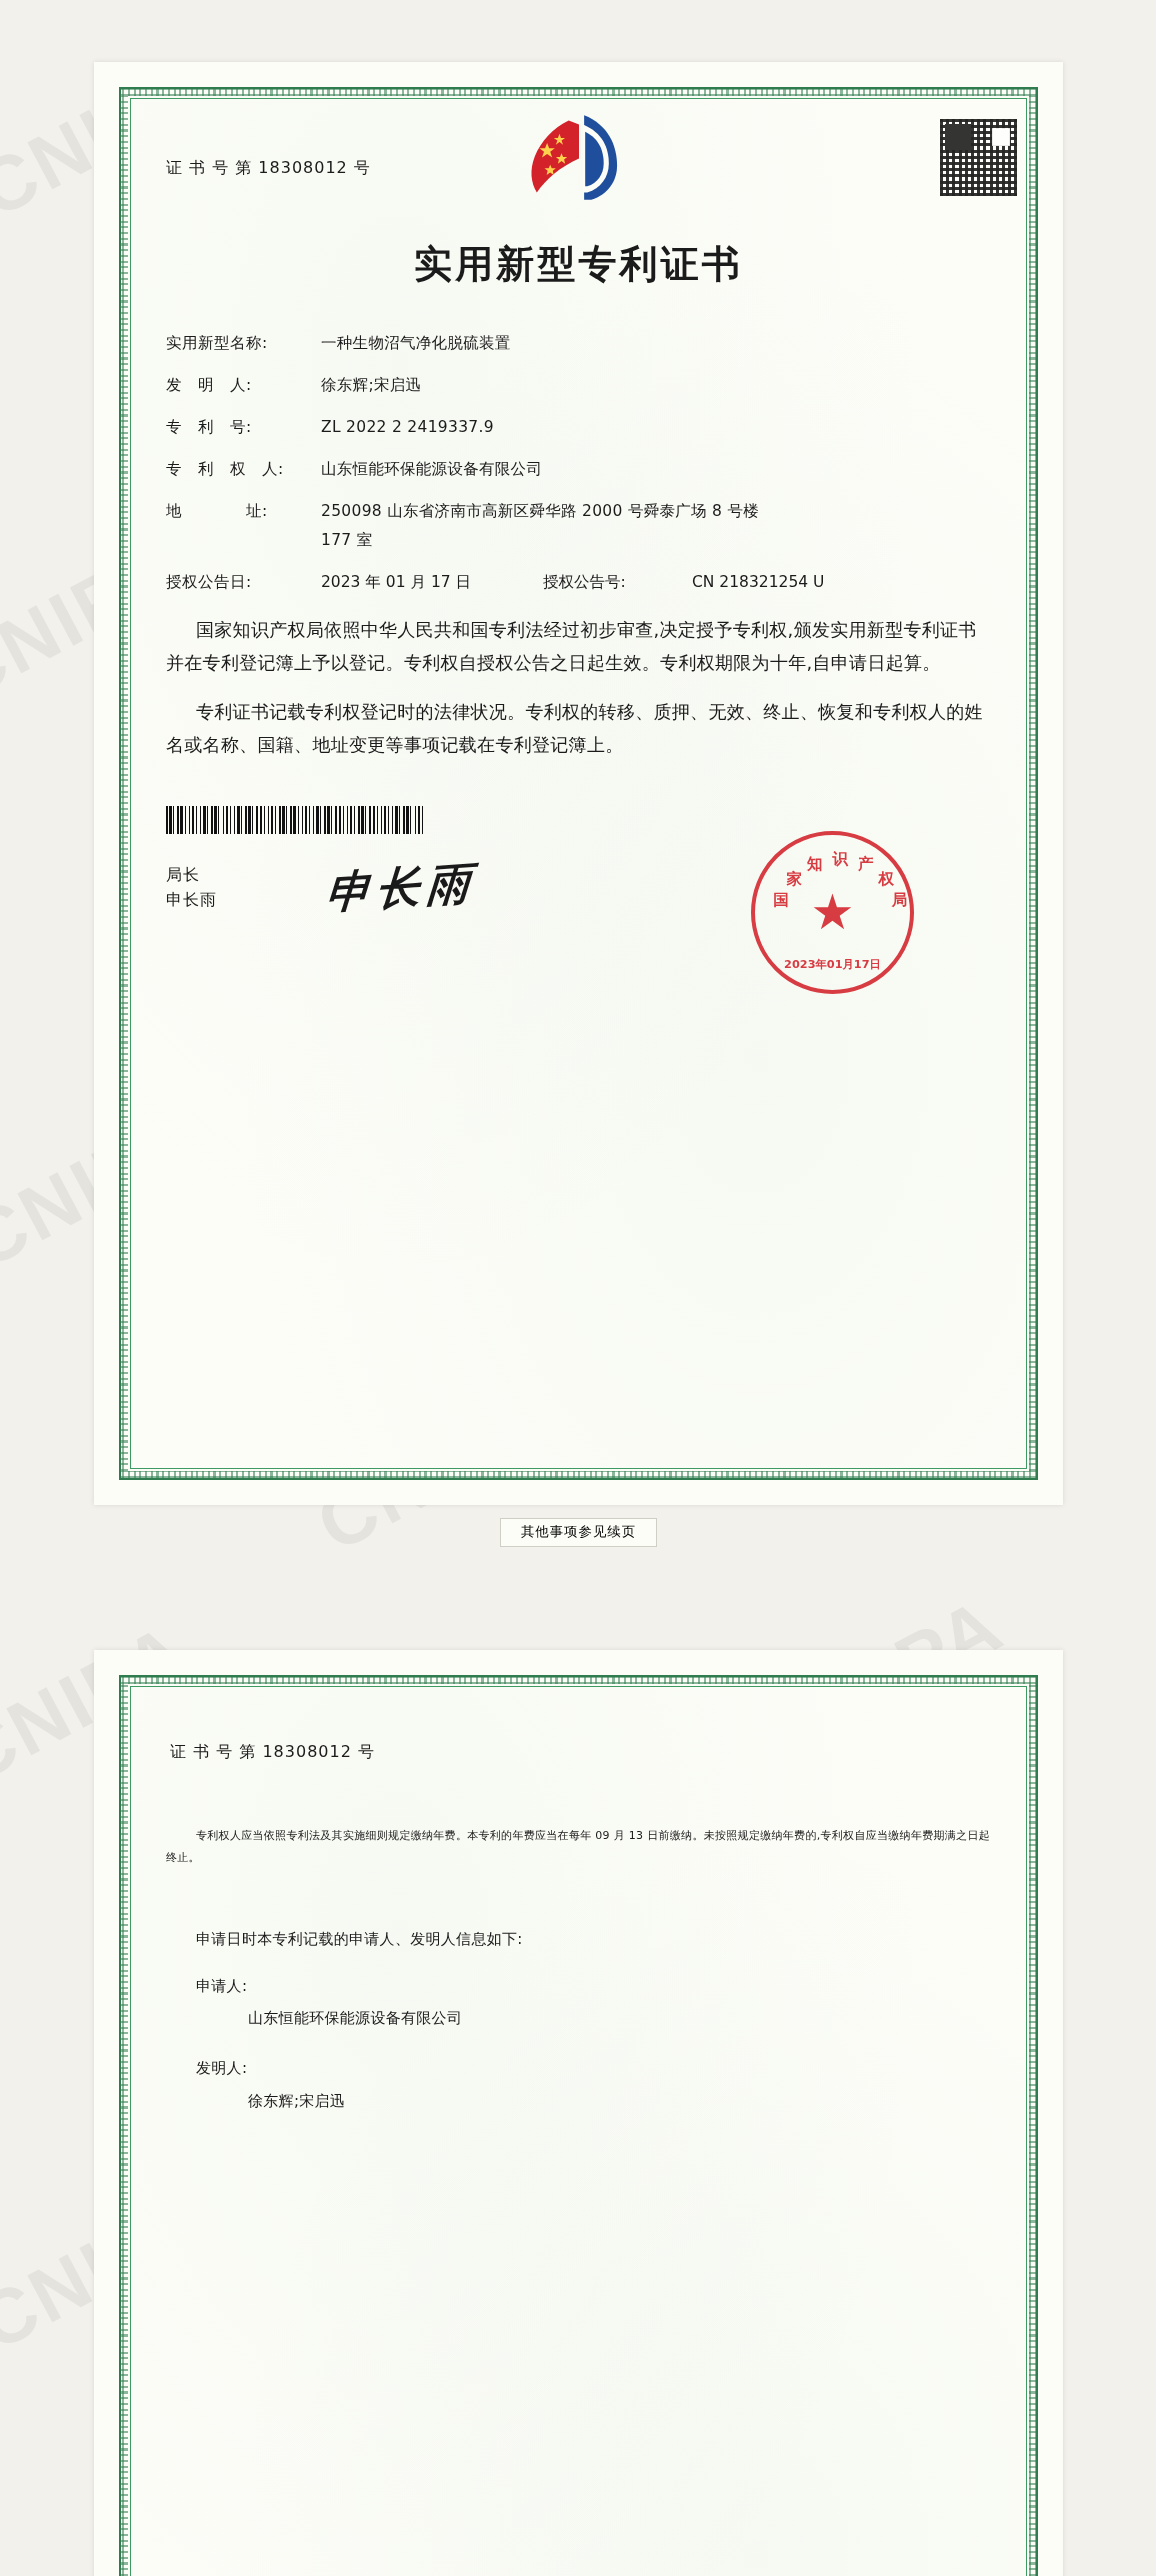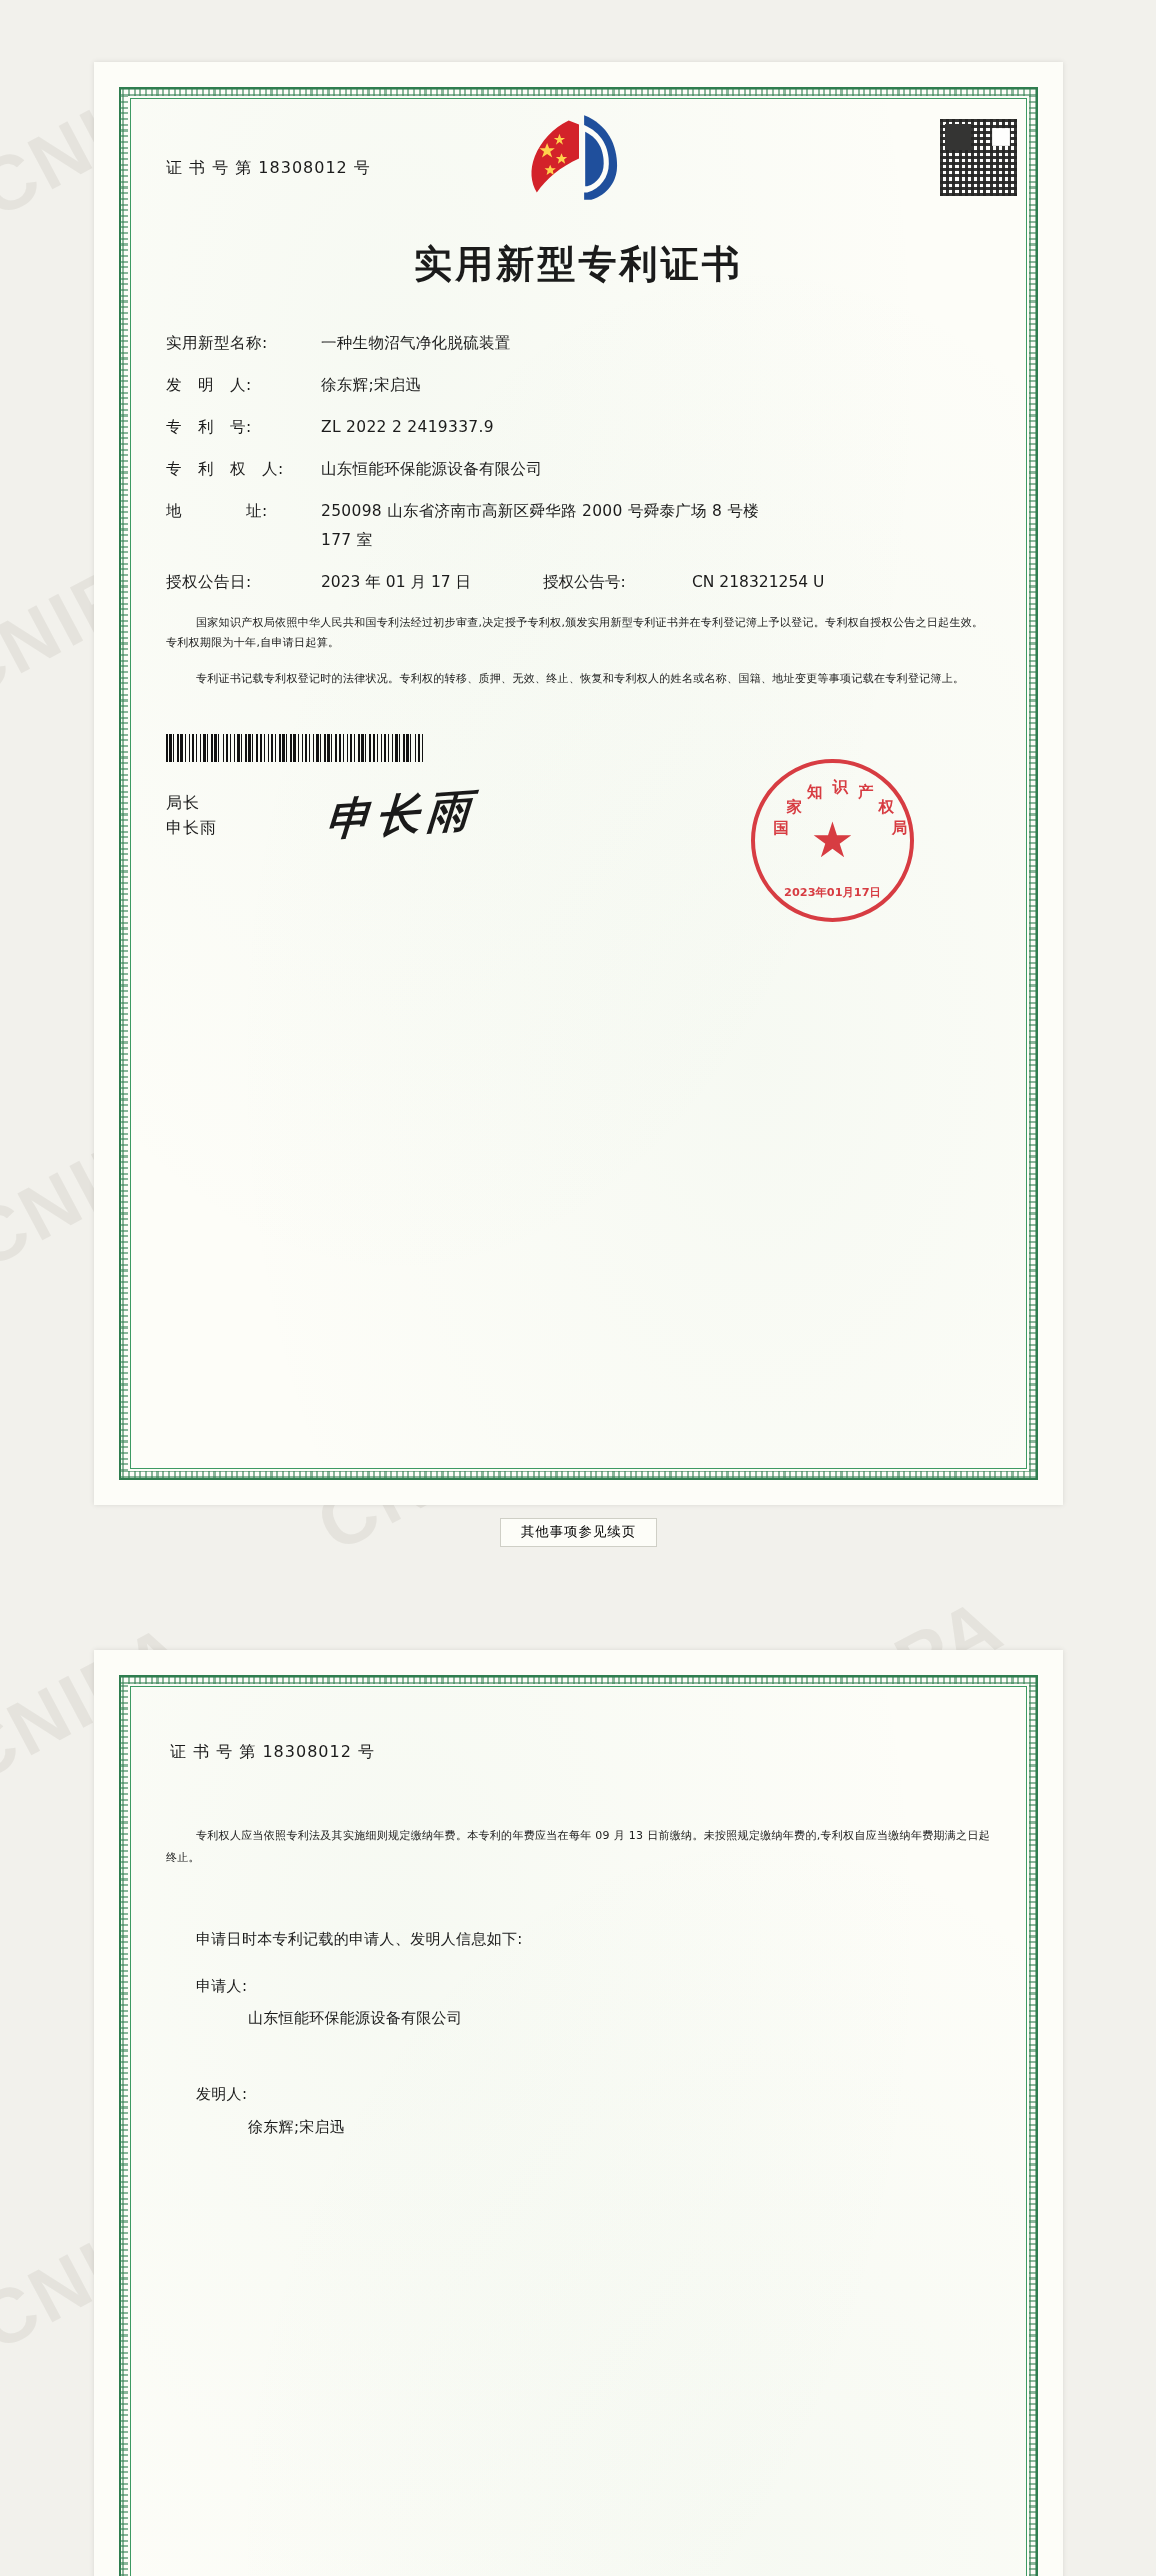--- a/index.html
+++ b/index.html
@@ -167,21 +167,21 @@
     flex: 0 0 149px;
     display: flex;
     justify-content: space-between;
     padding-right: 15.5px;
     box-sizing: border-box;
   }
   .frow.two .fvalue2 { flex: 1; }
 
   
   .para {
-    font-size: 11px;
+    font-size: 18px;
     line-height: 1.85;
     text-indent: 30px;
     margin-top: 15.5px;
     letter-spacing: 0.3px;
   }
 
   
   .barcode {
     margin-top: 44px;
     width: 258px;
@@ -306,21 +306,21 @@
     margin-top: 28px;
     text-indent: 30px;
     letter-spacing: 0.3px;
   }
   .p2-val {
     font-size: 15px;
     margin-top: 13.4px;
     padding-left: 82px;
     letter-spacing: 0.3px;
   }
-  .p2-sub.second { margin-top: 57px; }
+  .p2-sub.second { margin-top: 31px; }
 </style>
 </head>
 <body>
 
 <div class="page-root">
 
   <div class="wm-layer">
     <div class="wm" style="left:-31px;  top:31px;">CNIPA</div>
     <div class="wm" style="left:773px; top:-5.2px;">CNIPA</div>
     <div class="wm" style="left:319px;  top:216px;">CNIPA</div>

